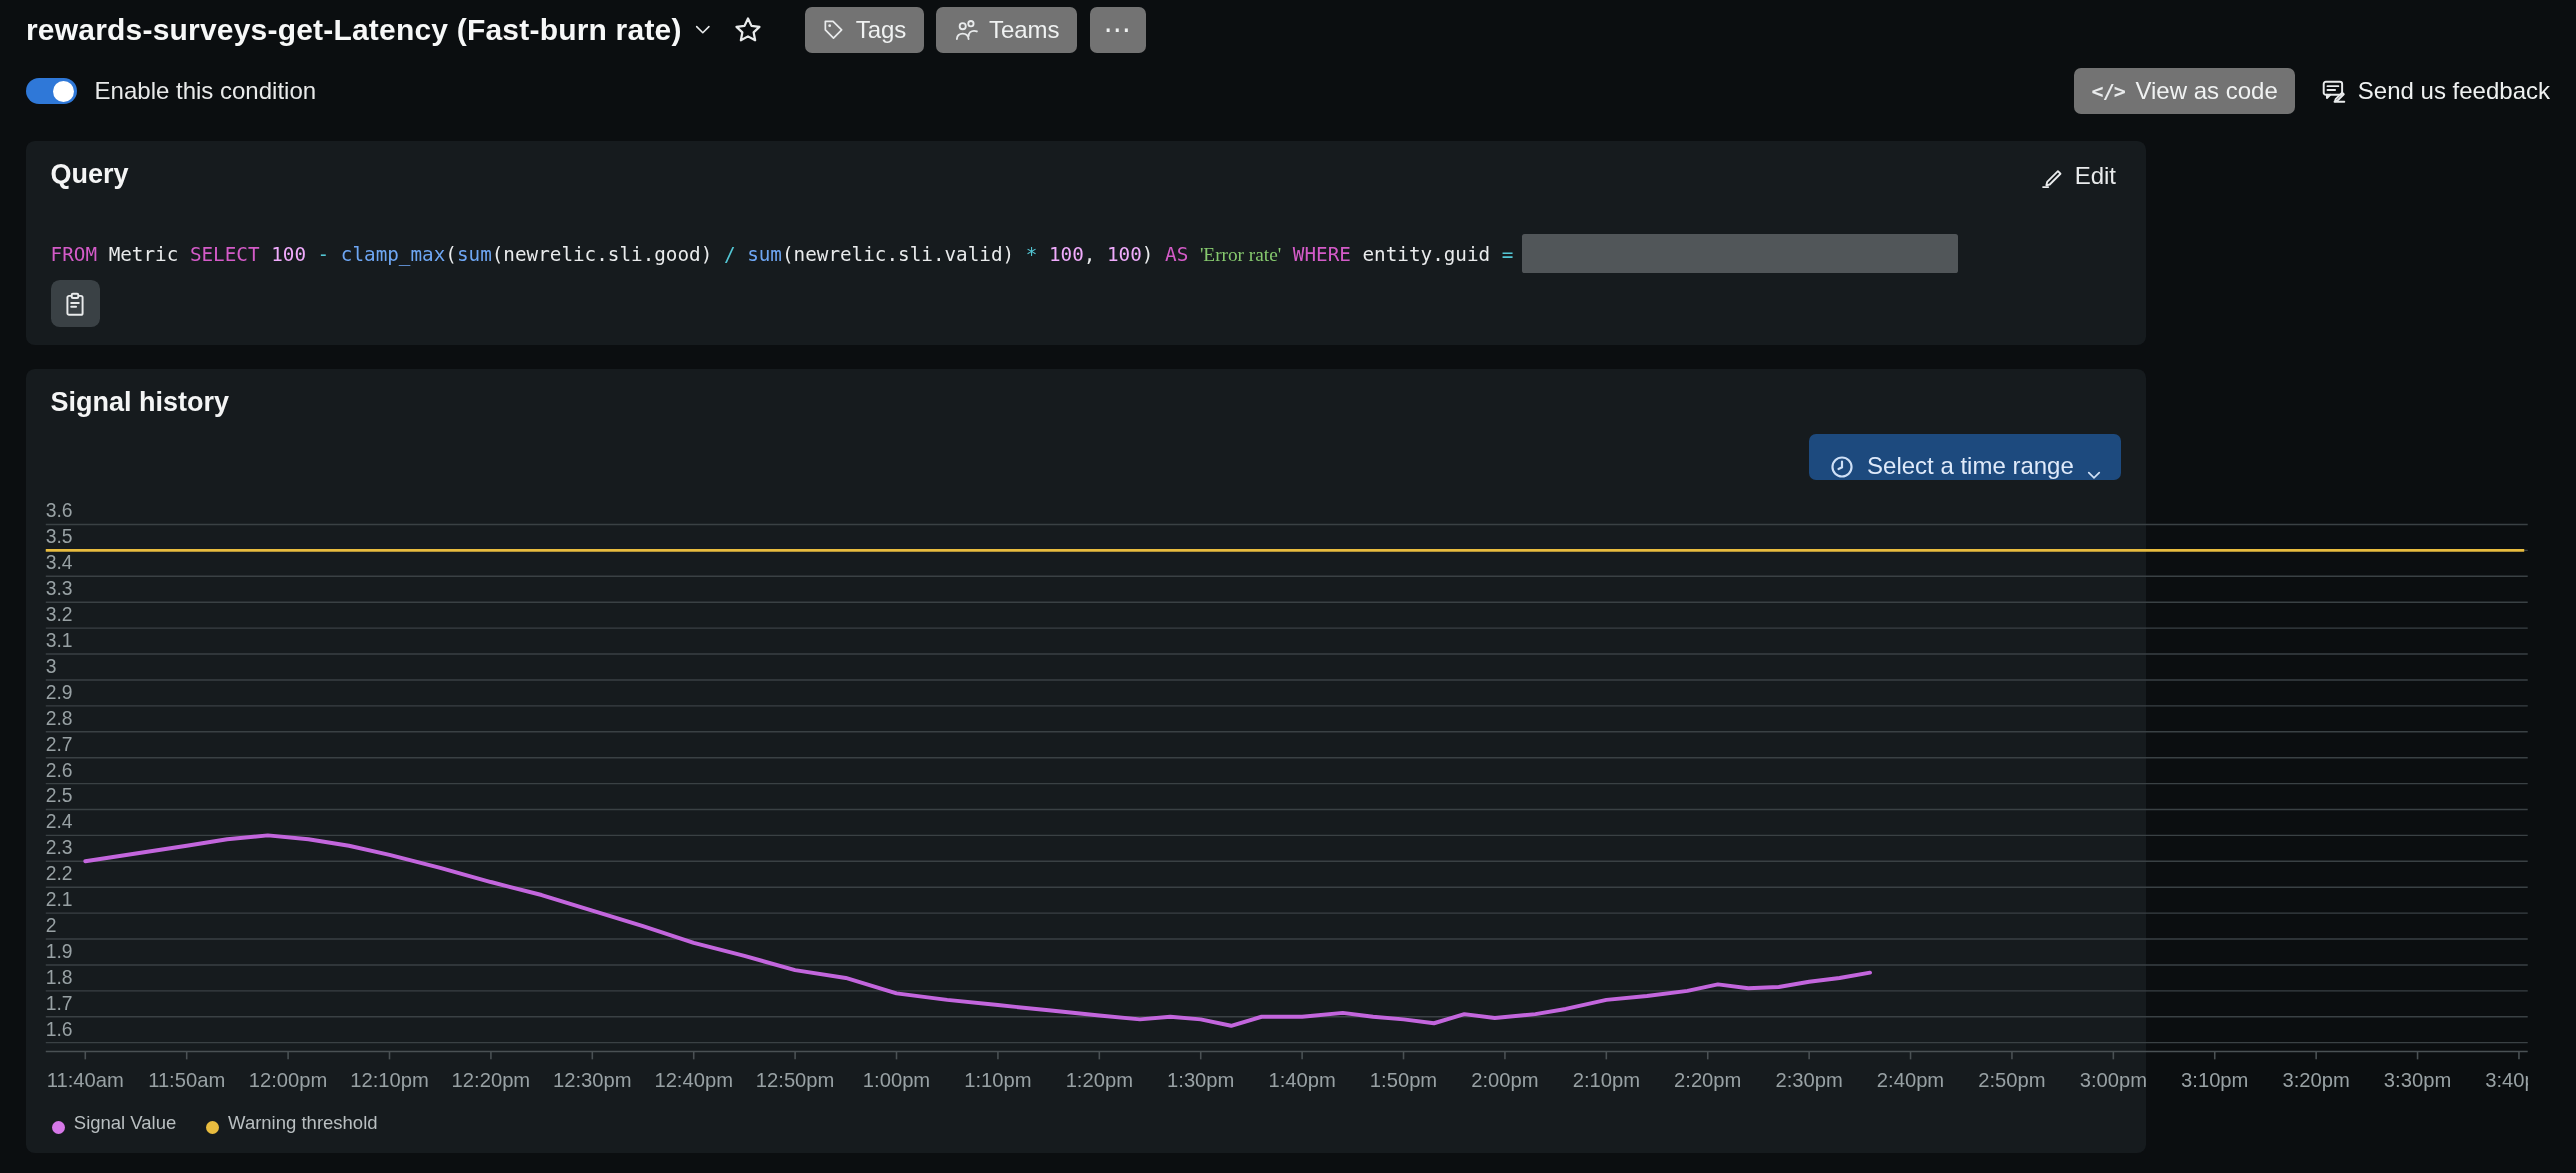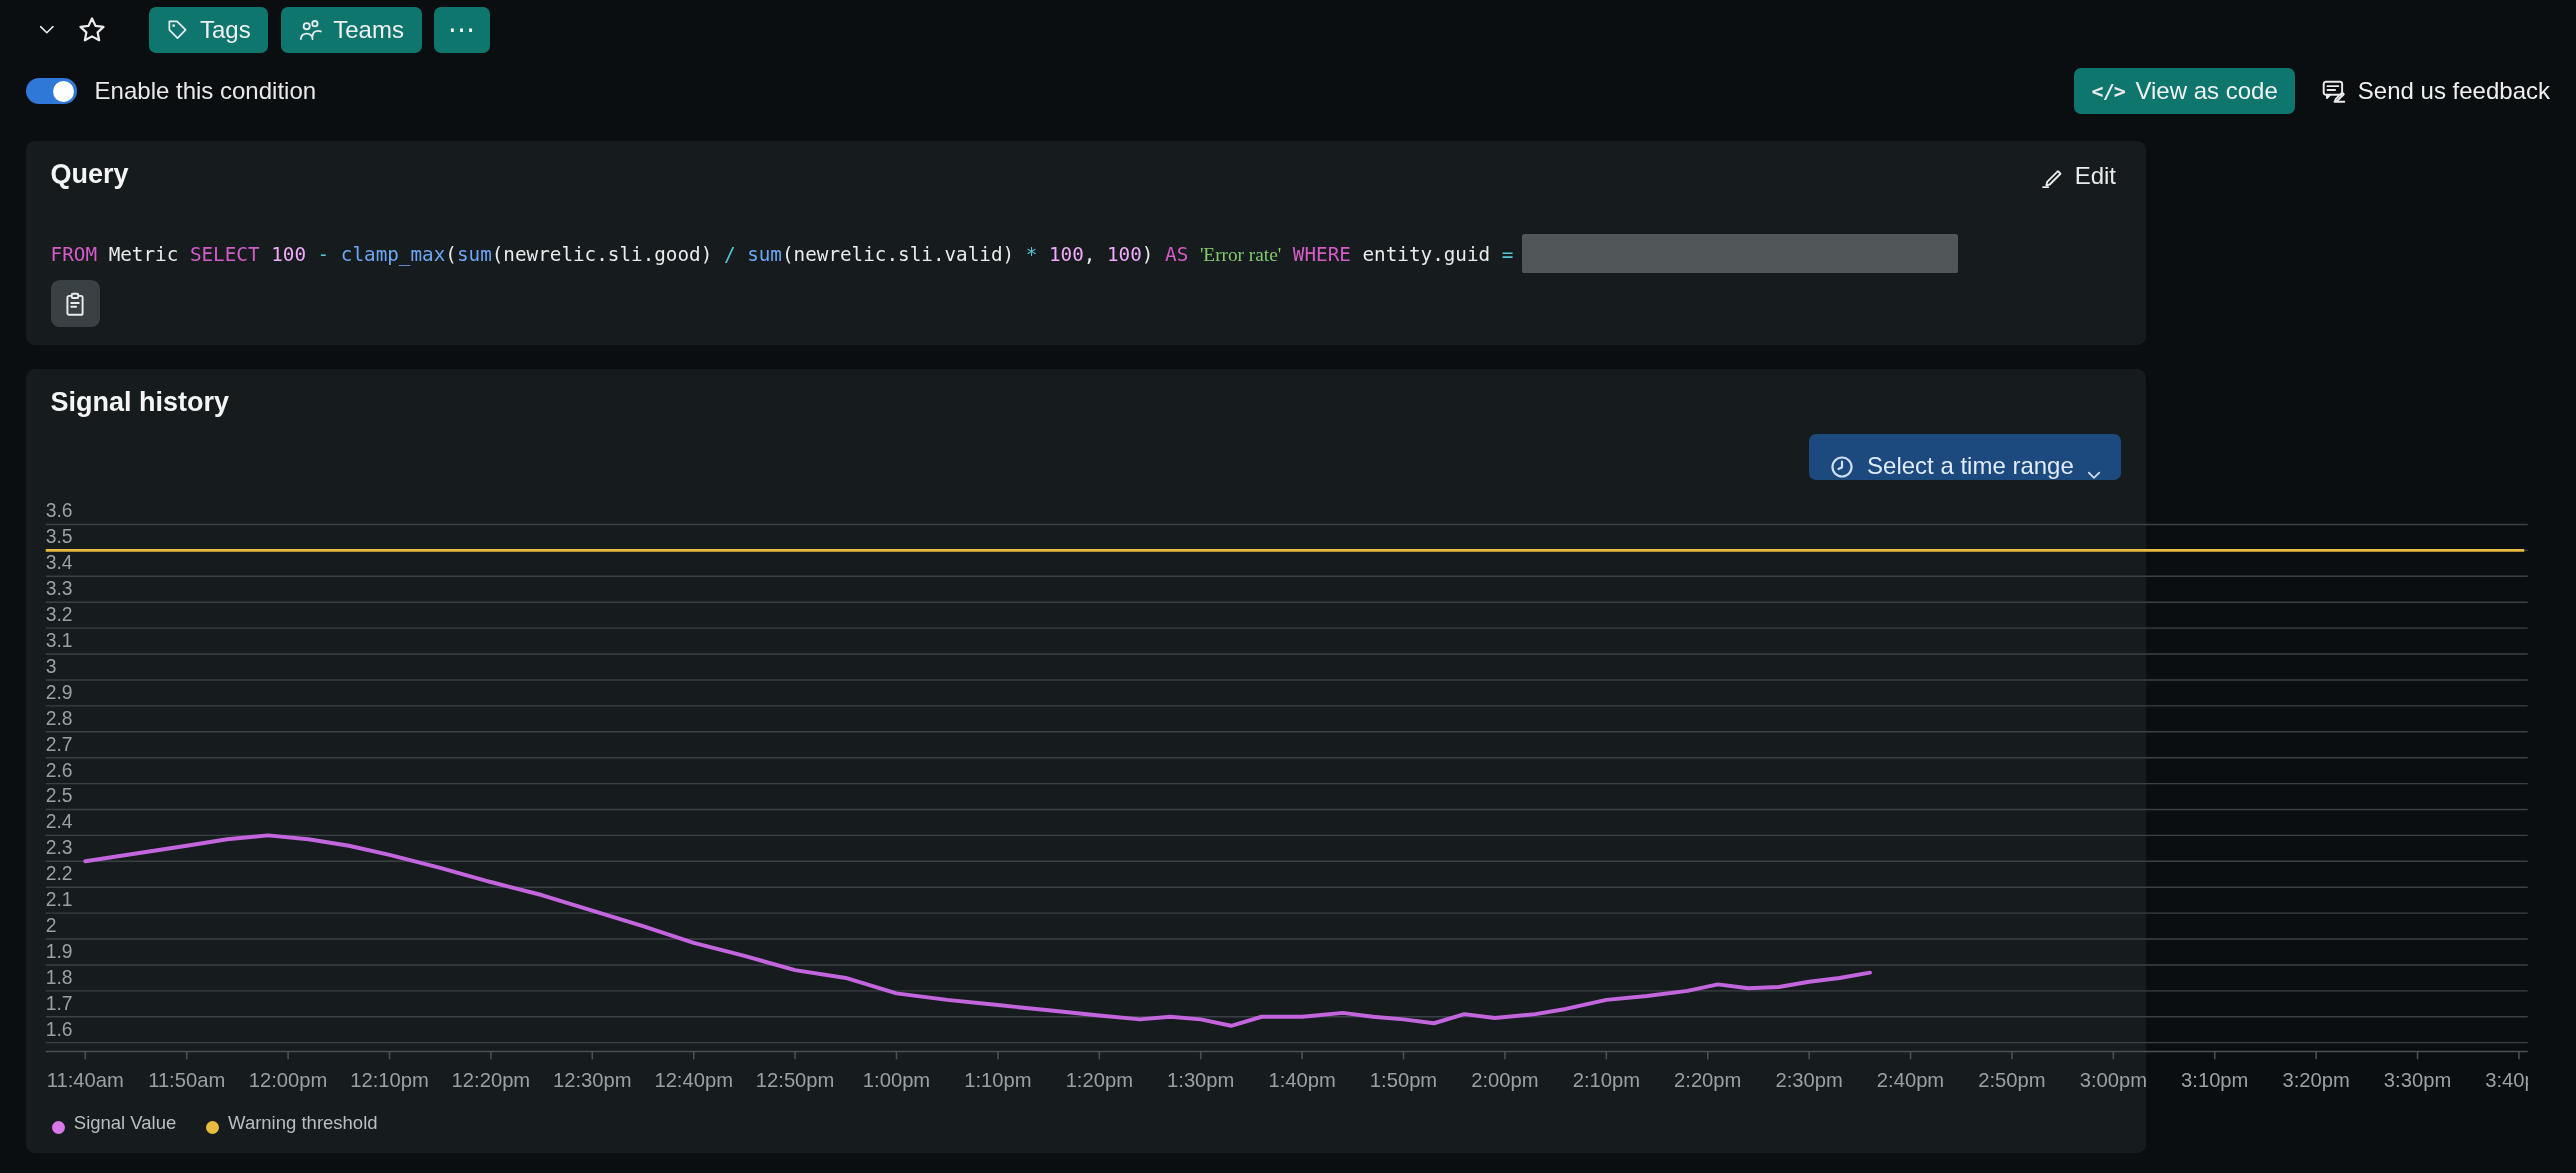--- a/index.html
+++ b/index.html
@@ -6,21 +6,21 @@
   html,body { width:2576px; height:1174px; background:#0b0e10; overflow:hidden;
     font-family:"Liberation Sans","DejaVu Sans",sans-serif; color:#f5f6f6; }
 
   
   .topbar { position:absolute; top:5.3px; left:26px; right:26px; height:49px;
     display:flex; align-items:center; }
   .page-title { font-size:30px; font-weight:700; letter-spacing:0.2px; color:#f7f8f8; }
   .title-caret { margin-left:12.3px; display:flex; align-items:center; }
   .star-btn { margin-left:21px; display:flex; align-items:center; cursor:pointer; }
   .hdr-btns { display:flex; gap:12.3px; margin-left:42px; }
-  .gbtn { display:flex; align-items:center; gap:10.5px; background:#0f766e; border:none;
+  .gbtn { display:flex; align-items:center; gap:10.5px; background:#737373; border:none;
     border-radius:7px; height:46px; padding:0 17.6px; color:#f0f2f2; font-size:24px;
     font-family:inherit; cursor:pointer; }
   .gbtn.icon-only { padding:0 14px; }
 
   
   .row2 { position:absolute; top:63px; left:26px; right:26px; height:56px;
     display:flex; align-items:center; }
   .toggle { width:51px; height:26px; border-radius:13px; background:#2f78d8;
     position:relative; cursor:pointer; flex:0 0 auto; }
   .toggle .knob { position:absolute; top:2.6px; right:2.6px; width:21px; height:21px;
@@ -66,20 +66,21 @@
   .legend .item { display:flex; align-items:flex-end; gap:8.8px; }
   .legend .dot { width:13px; height:13px; border-radius:50%; }
 
   .ico { stroke:#e9ebec; stroke-width:1.8; fill:none; stroke-linecap:round; stroke-linejoin:round; }
   .ico-blue { stroke:#cfe0f6; stroke-width:2; fill:none; stroke-linecap:round; }
 </style>
 </head>
 <body>
 
 <div class="topbar">
+  <span class="page-title">rewards-surveys-get-Latency (Fast-burn rate)</span>
   <span class="title-caret">
     <svg width="17.6" height="11.4" viewBox="0 0 20 13">
         <path class="ico" d="M3 3l7 7 7-7" stroke="#cfd3d5"></path>
       </svg>
   </span>
   <span class="star-btn">
     <svg width="30" height="30" viewBox="0 0 24 24">
         <path class="ico" d="M12 2.8l2.8 5.9 6.4.8-4.7 4.4 1.2 6.3L12 17.1l-5.7 3.1 1.2-6.3-4.7-4.4 6.4-.8z"></path>
       </svg>
   </span>

